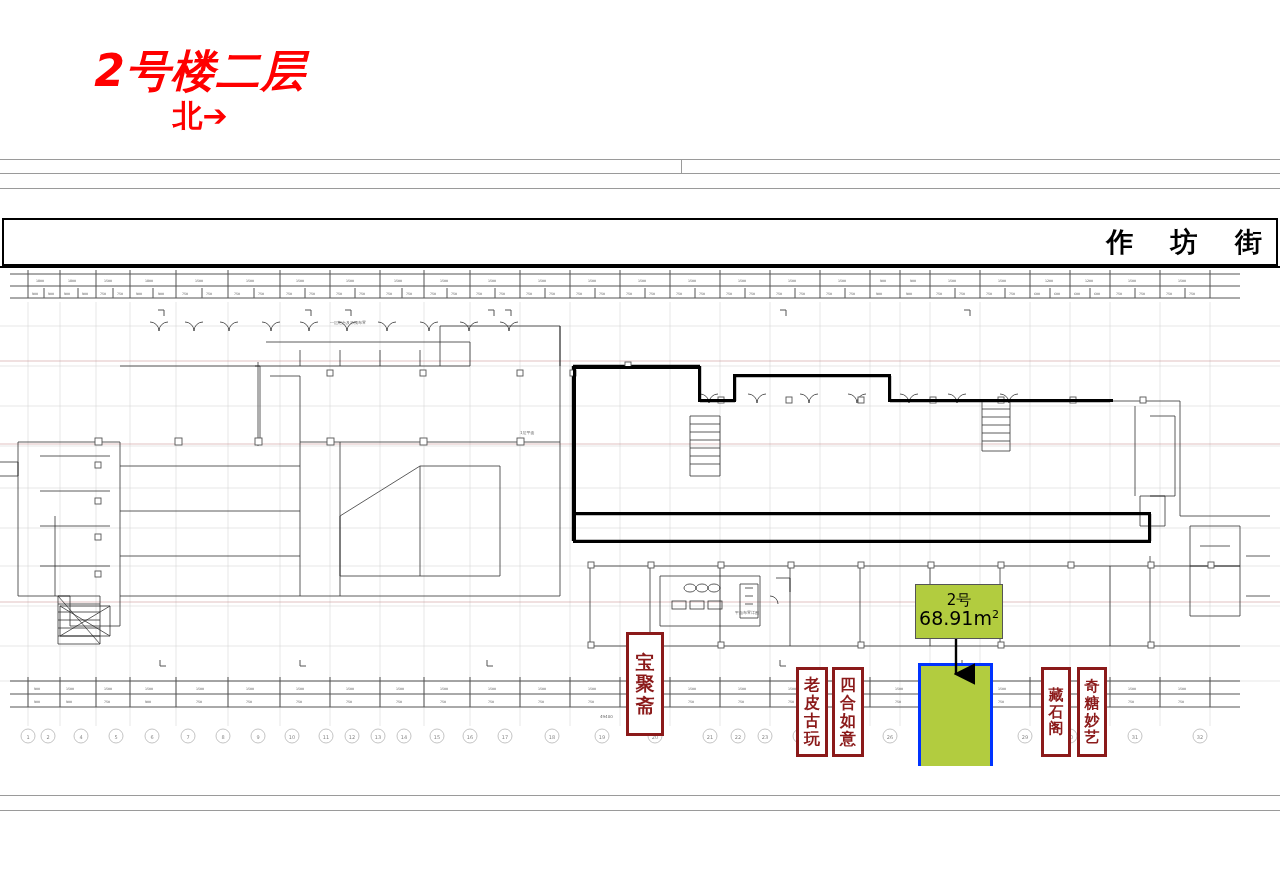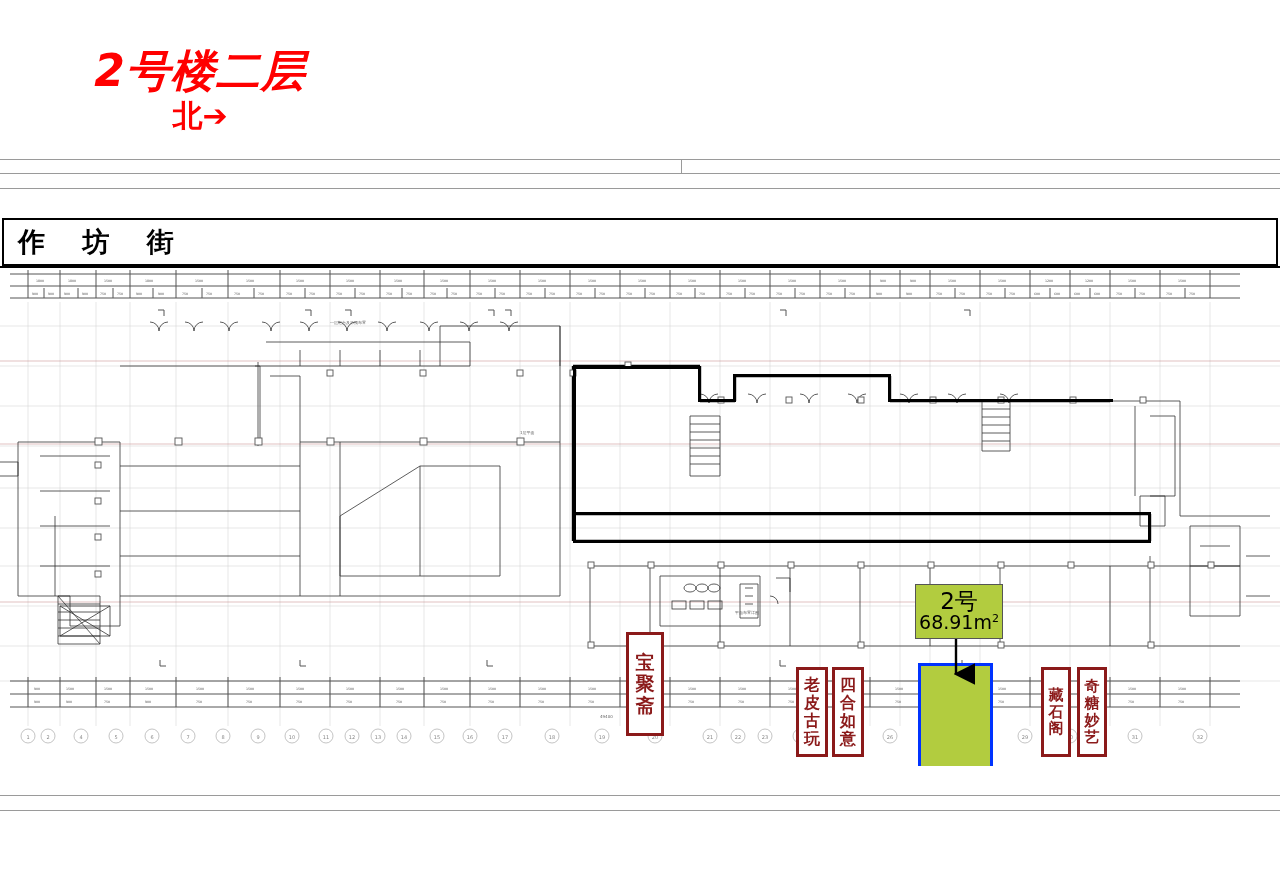--- a/index.html
+++ b/index.html
@@ -15,21 +15,21 @@
   
   .rule{position:absolute;left:0;width:1280px;height:0;border-top:1px solid #9a9a9a;}
   #rule-a{top:159px;}
   #rule-b{top:173px;}
   #rule-c{top:188px;}
   #rule-mid-tick{position:absolute;left:681px;top:159px;width:0;height:15px;border-left:1px solid #9a9a9a;}
 
   
   #street-banner{position:absolute;left:2px;top:218px;width:1276px;height:48px;
      border:2px solid #000;background:#fff;box-sizing:border-box;
-     display:flex;align-items:center;justify-content:flex-start;}
+     display:flex;align-items:center;justify-content:flex-end;}
   #street-banner-text{font-size:27px;font-weight:700;letter-spacing:14px;color:#000;
      font-family:"DejaVu Sans","Liberation Sans",sans-serif;text-indent:14px;}
 
   
   #plan{position:absolute;left:0;top:266px;width:1280px;height:500px;background:#fff;
         overflow:hidden;}
   #plan-border-top{position:absolute;left:0;top:0;width:1280px;height:0;border-top:2px solid #000;}
 
   
   #rule-d{position:absolute;left:0;top:795px;width:1280px;height:0;border-top:1px solid #9a9a9a;}
@@ -38,21 +38,21 @@
   
   #cad{position:absolute;left:0;top:0;width:1280px;height:500px;}
 
   
   .unit-shape{position:absolute;background:#b2cc3f;border:3px solid #0033ff;box-sizing:border-box;}
 
   
   .unit-tag{position:absolute;background:#b2cc3f;border:1px solid #555;box-sizing:border-box;
       display:flex;flex-direction:column;align-items:center;justify-content:center;
       color:#000;line-height:1.05;}
-  .unit-tag .num{font-size:23px;font-weight:400;letter-spacing:0px;}
+  .unit-tag .num{font-size:15px;font-weight:400;letter-spacing:0px;}
   .unit-tag .area{font-size:19px;font-weight:400;letter-spacing:0px;}
   .unit-tag .area sup{font-size:11px;}
 
   
   .arrow{position:absolute;}
 
   
   .shop{position:absolute;border:3px solid #8b1a1a;background:#fff;box-sizing:border-box;
      display:flex;flex-direction:column;align-items:center;justify-content:center;
      color:#8b1a1a;font-weight:700;}

